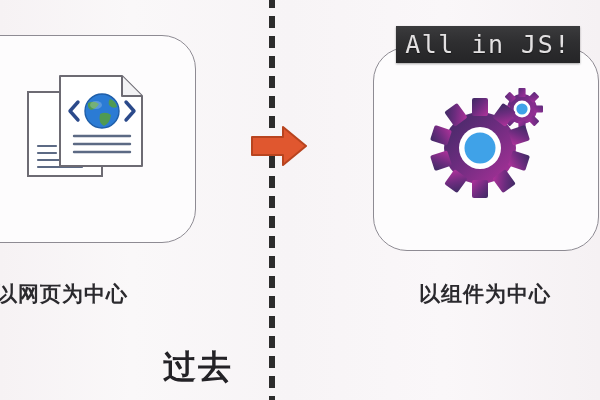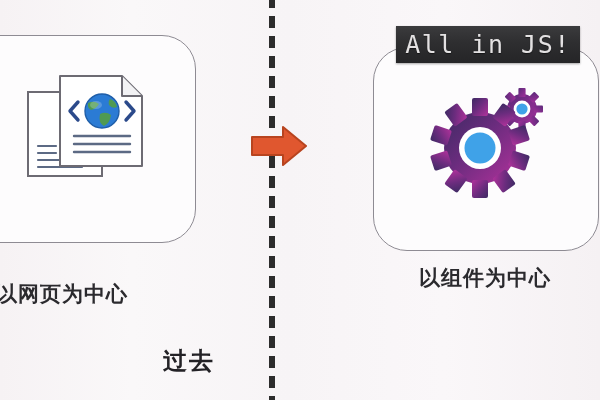--- a/index.html
+++ b/index.html
@@ -127,27 +127,27 @@
     position: absolute;
     z-index: 5;
     font-family: "DejaVu Serif", "Liberation Serif", serif;
     font-size: 21px;
     font-weight: 700;
     color: #2b2a2e;
     white-space: nowrap;
     letter-spacing: 1px;
   }
   .caption.left  { left: -4px;  top: 280px; }
-  .caption.right { left: 419px; top: 264px; }
+  .caption.right { left: 419px; top: 280px; }
 
   .era {
     position: absolute;
     z-index: 5;
     font-family: Liberation Serif, serif;
-    font-size: 24px;
+    font-size: 33px;
     font-weight: 700;
     color: #232226;
     white-space: nowrap;
     letter-spacing: 2px;
   }
   .era.past    { left: 163px; top: 345px; }
   .era.present { left: 322px; top: 345px; }
 </style>
 </head>
 <body>

